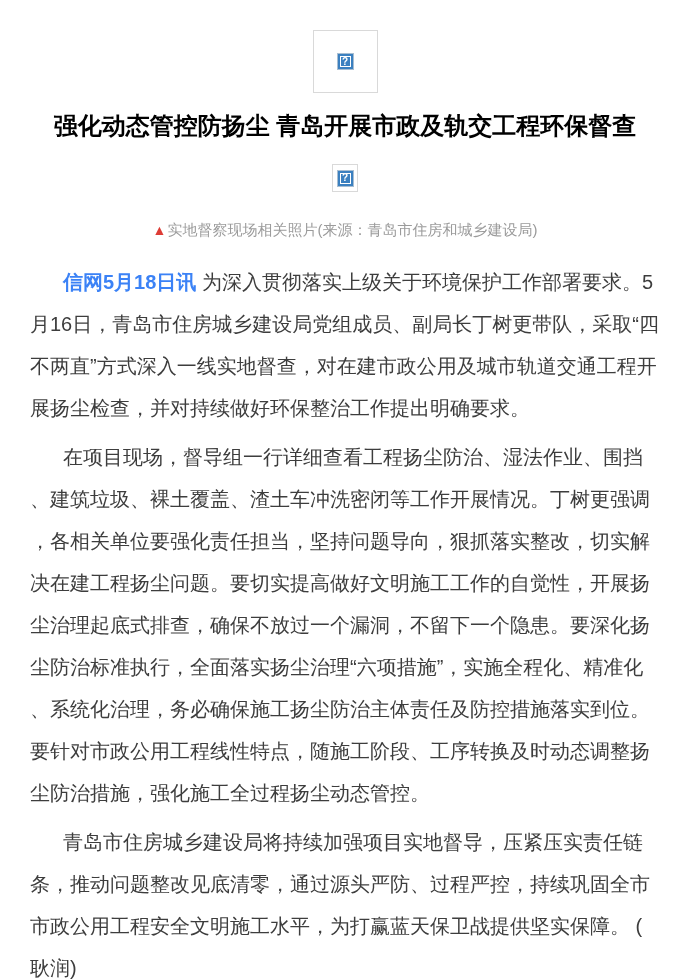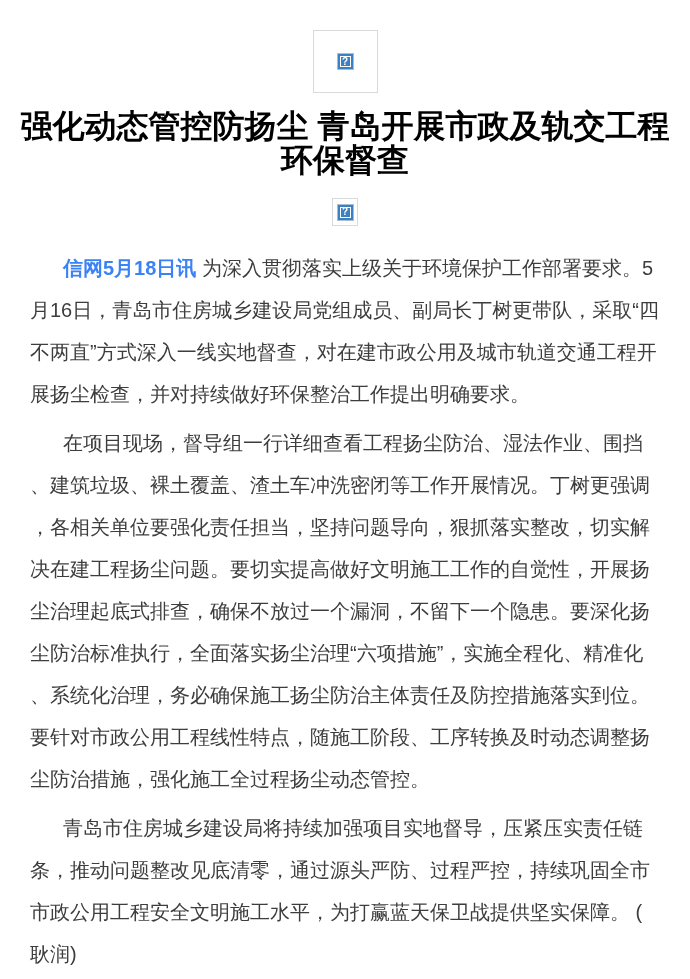--- a/index.html
+++ b/index.html
@@ -37,21 +37,21 @@
   .broken-icon::after {
     content:""; position:absolute; top:2px; left:2px; right:2px; bottom:2px;
     border:1px solid #ffffff; pointer-events:none;
   }
   .broken-icon .q {
     color:#ffffff; font-size:10px; font-weight:bold; line-height:1;
     position:relative; z-index:1;
   }
 
   h1.title {
-    font-size:32px; line-height:34px; font-weight:bold; color:#000000;
+    font-size:24px; line-height:34px; font-weight:bold; color:#000000;
     text-align:center; margin:16px 20px 0;
   }
 
   .caption {
     margin:28px 10px 0; text-align:center;
     font-size:15px; line-height:19px; color:#9b9b9b;
   }
   .caption .tri { color:#dd3c35; font-size:14px; margin-right:1px; }
 
   article.body { margin:21px 30px 0; }
@@ -74,20 +74,23 @@
   </figure>
 
   <h1 class="title">强化动态管控防扬尘 青岛开展市政及轨交工程环保督查</h1>
 
   <figure class="inline-figure">
     <span class="broken-icon">
       <span class="q">?</span>
     </span>
   </figure>
 
+  <p class="caption">
+    <span class="tri">▲</span><span>实地督察现场相关照片(来源：青岛市住房和城乡建设局)</span>
+  </p>
 
   <article class="body" id="article-body">
       <p><strong>信网5月18日讯</strong> 为深入贯彻落实上级关于环境保护工作部署要求。5月16日，青岛市住房城乡建设局党组成员、副局长丁树更带队，采取“四不两直”方式深入一线实地督查，对在建市政公用及城市轨道交通工程开展扬尘检查，并对持续做好环保整治工作提出明确要求。</p>
       <p>在项目现场，督导组一行详细查看工程扬尘防治、湿法作业、围挡、建筑垃圾、裸土覆盖、渣土车冲洗密闭等工作开展情况。丁树更强调，各相关单位要强化责任担当，坚持问题导向，狠抓落实整改，切实解决在建工程扬尘问题。要切实提高做好文明施工工作的自觉性，开展扬尘治理起底式排查，确保不放过一个漏洞，不留下一个隐患。要深化扬尘防治标准执行，全面落实扬尘治理“六项措施”，实施全程化、精准化、系统化治理，务必确保施工扬尘防治主体责任及防控措施落实到位。要针对市政公用工程线性特点，随施工阶段、工序转换及时动态调整扬尘防治措施，强化施工全过程扬尘动态管控。</p>
       <p>青岛市住房城乡建设局将持续加强项目实地督导，压紧压实责任链条，推动问题整改见底清零，通过源头严防、过程严控，持续巩固全市市政公用工程安全文明施工水平，为打赢蓝天保卫战提供坚实保障。 (耿润)</p>
     </article>
 
 </div>
 
 </body></html>

